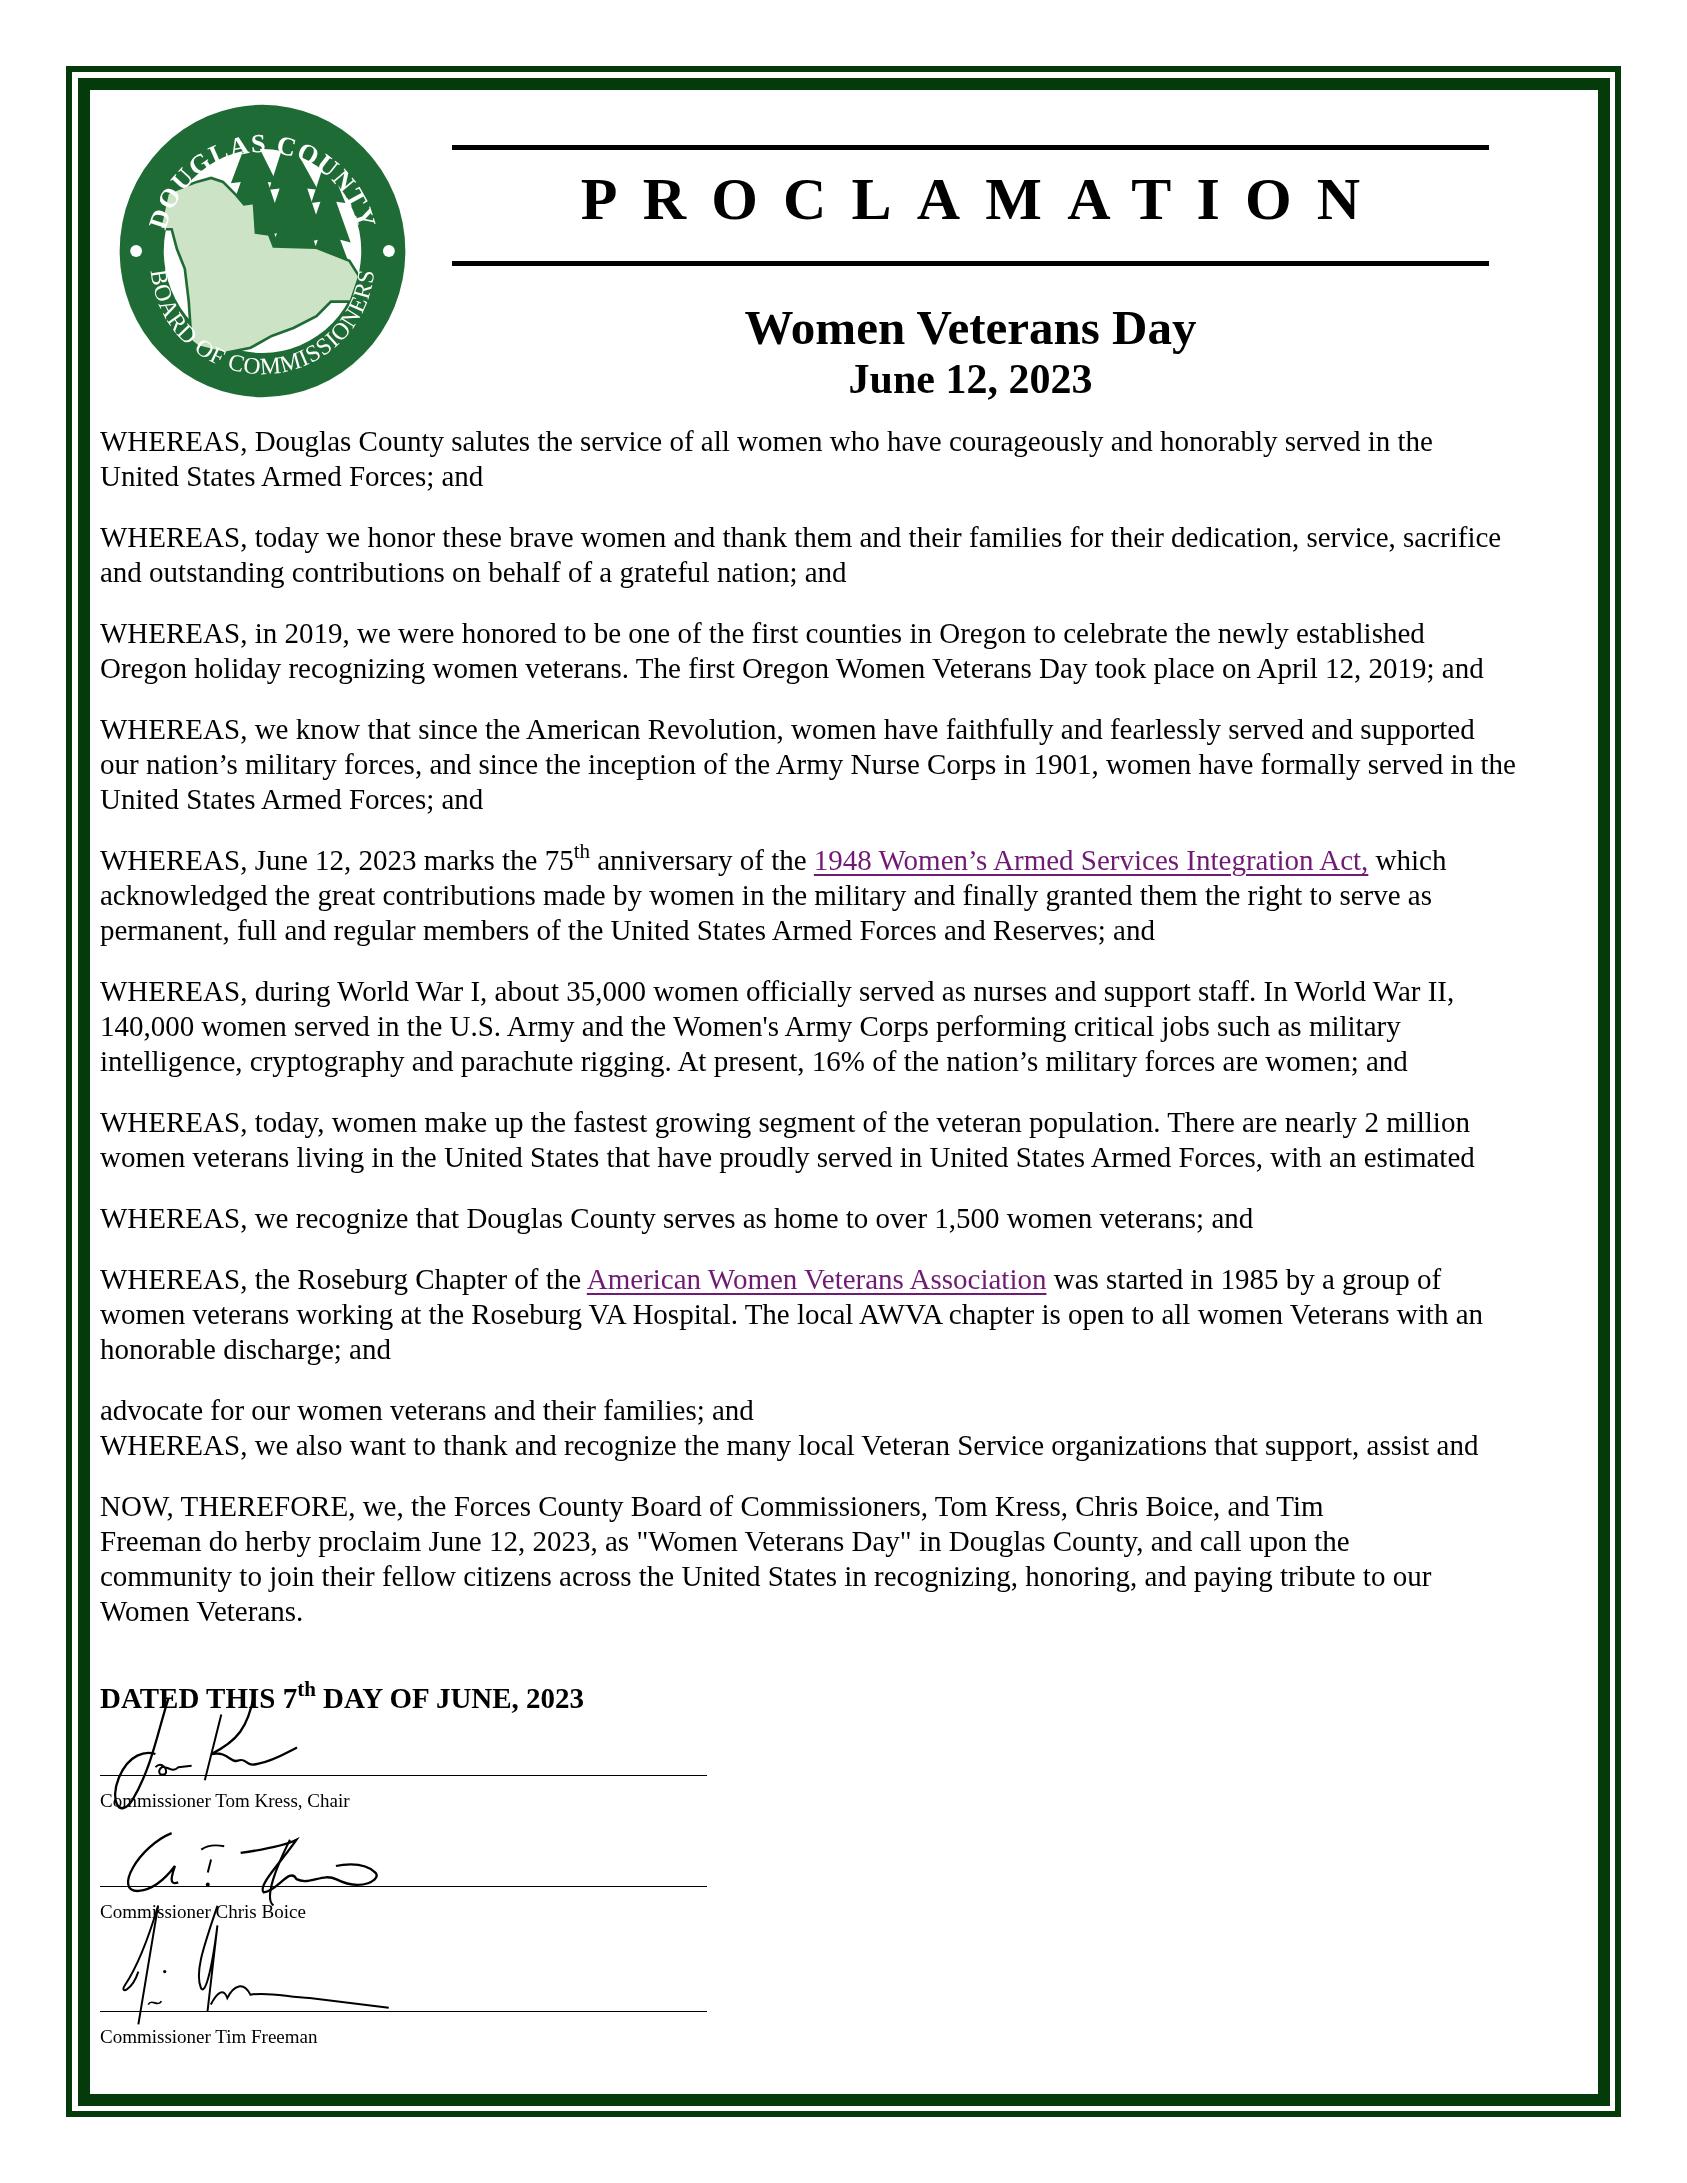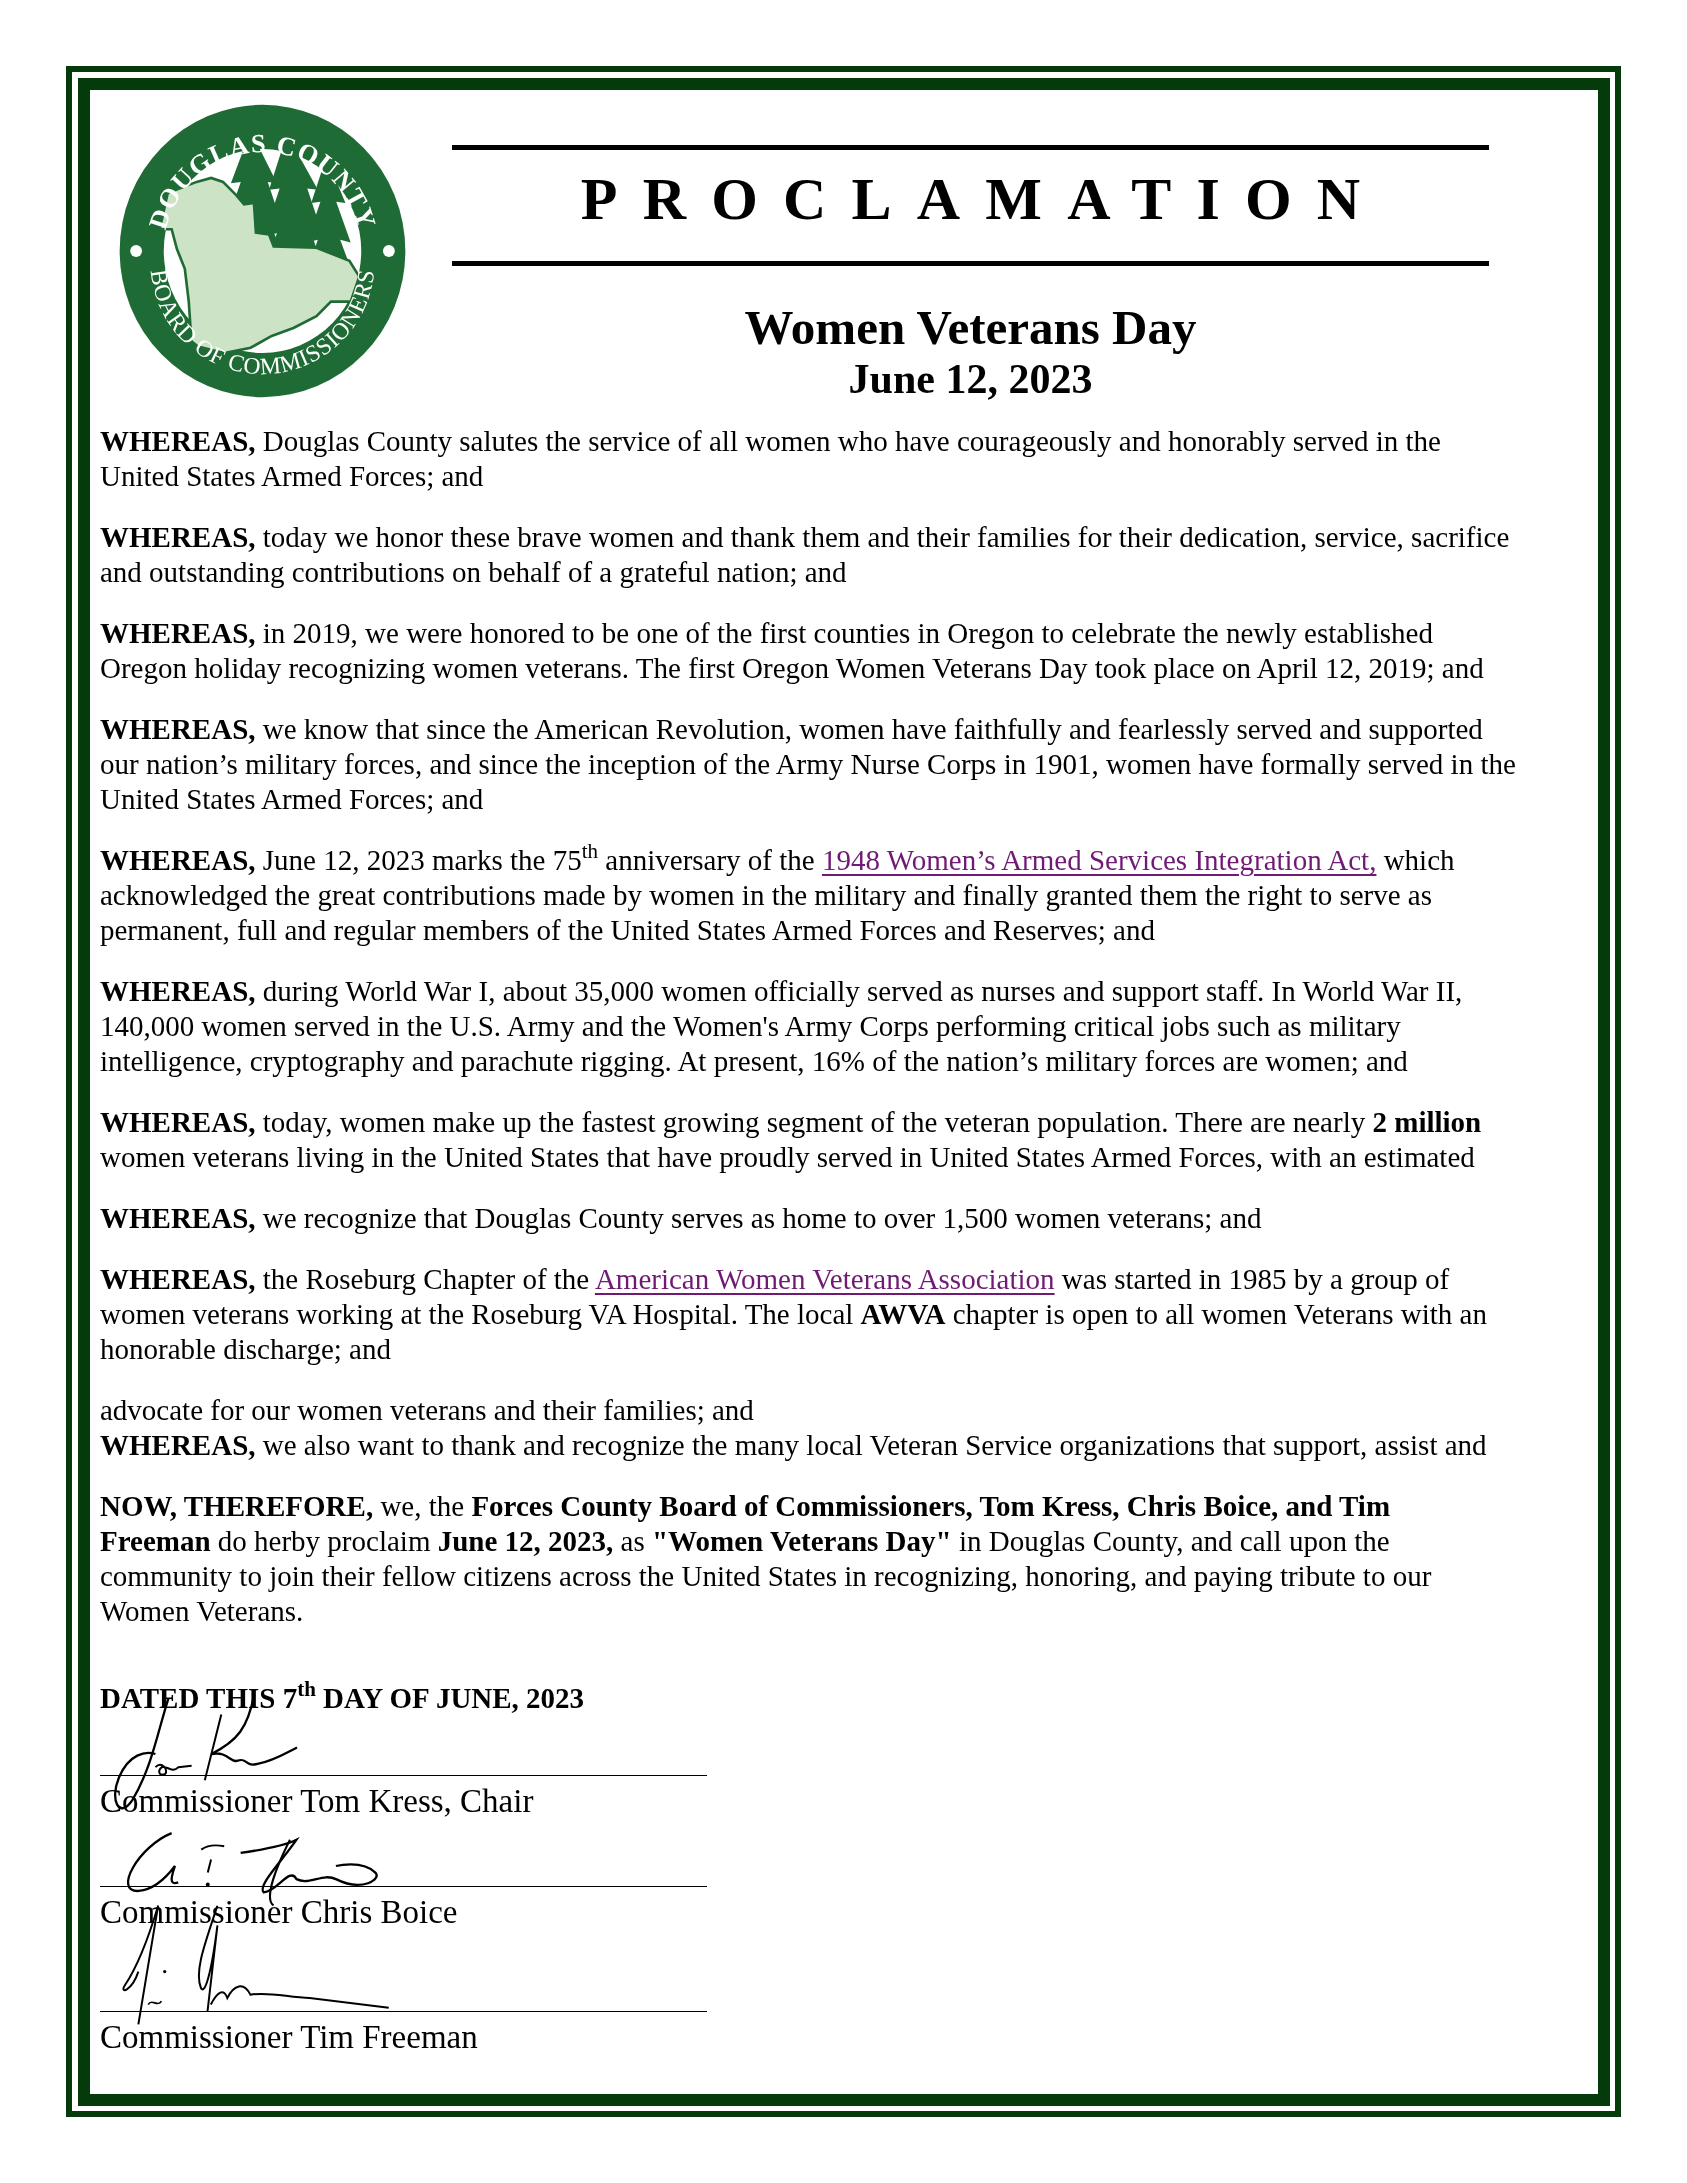--- a/index.html
+++ b/index.html
@@ -24,30 +24,30 @@
            padding-left: 0.42em; box-sizing: border-box; white-space: nowrap; }
   .subtitle { position: absolute; left: 452px; width: 1037px; text-align: center;
               font-weight: bold; white-space: nowrap; }
   .subtitle.name { top: 295px; font-size: 49px; line-height: 66px; }
   .subtitle.date { top: 350px; font-size: 42px; line-height: 59px; text-align: center; }
 
   
   .body { position: absolute; left: 100px; top: 424px; width: 1497px; font-size: 29px; }
   .para { margin: 0 0 26px 0; }
   .line { display: block; height: 35px; line-height: 35px; white-space: nowrap; }
-  .b { font-weight: bold; }
+  .b { font-weight: normal; }
   .link { color: #701a75; text-decoration: underline; text-decoration-thickness: 2px;
           text-underline-offset: 4px; cursor: pointer; text-align: center; }
   sup.s { font-size: 21px; line-height: 0; vertical-align: 12px; }
 
   
   .dated { position: absolute; left: 100px; top: 1681px; font-size: 29px; font-weight: bold;
            line-height: 34px; white-space: nowrap; }
   .sig-line { position: absolute; left: 0; width: 607px; height: 1.3px; background: #000; }
-  .sig-label { position: absolute; left: 0; font-size: 33px; line-height: 34px; white-space: nowrap; }
+  .sig-label { position: absolute; left: 0; font-size: 19px; line-height: 34px; white-space: nowrap; }
   .sig-svg { position: absolute; left: 0; overflow: visible; }
 </style>
 </head>
 <body>
 
 <div class="frame-outer"></div>
 <div class="frame-inner"></div>
 
 <svg class="seal" viewBox="0 0 436 446">
   <defs>

